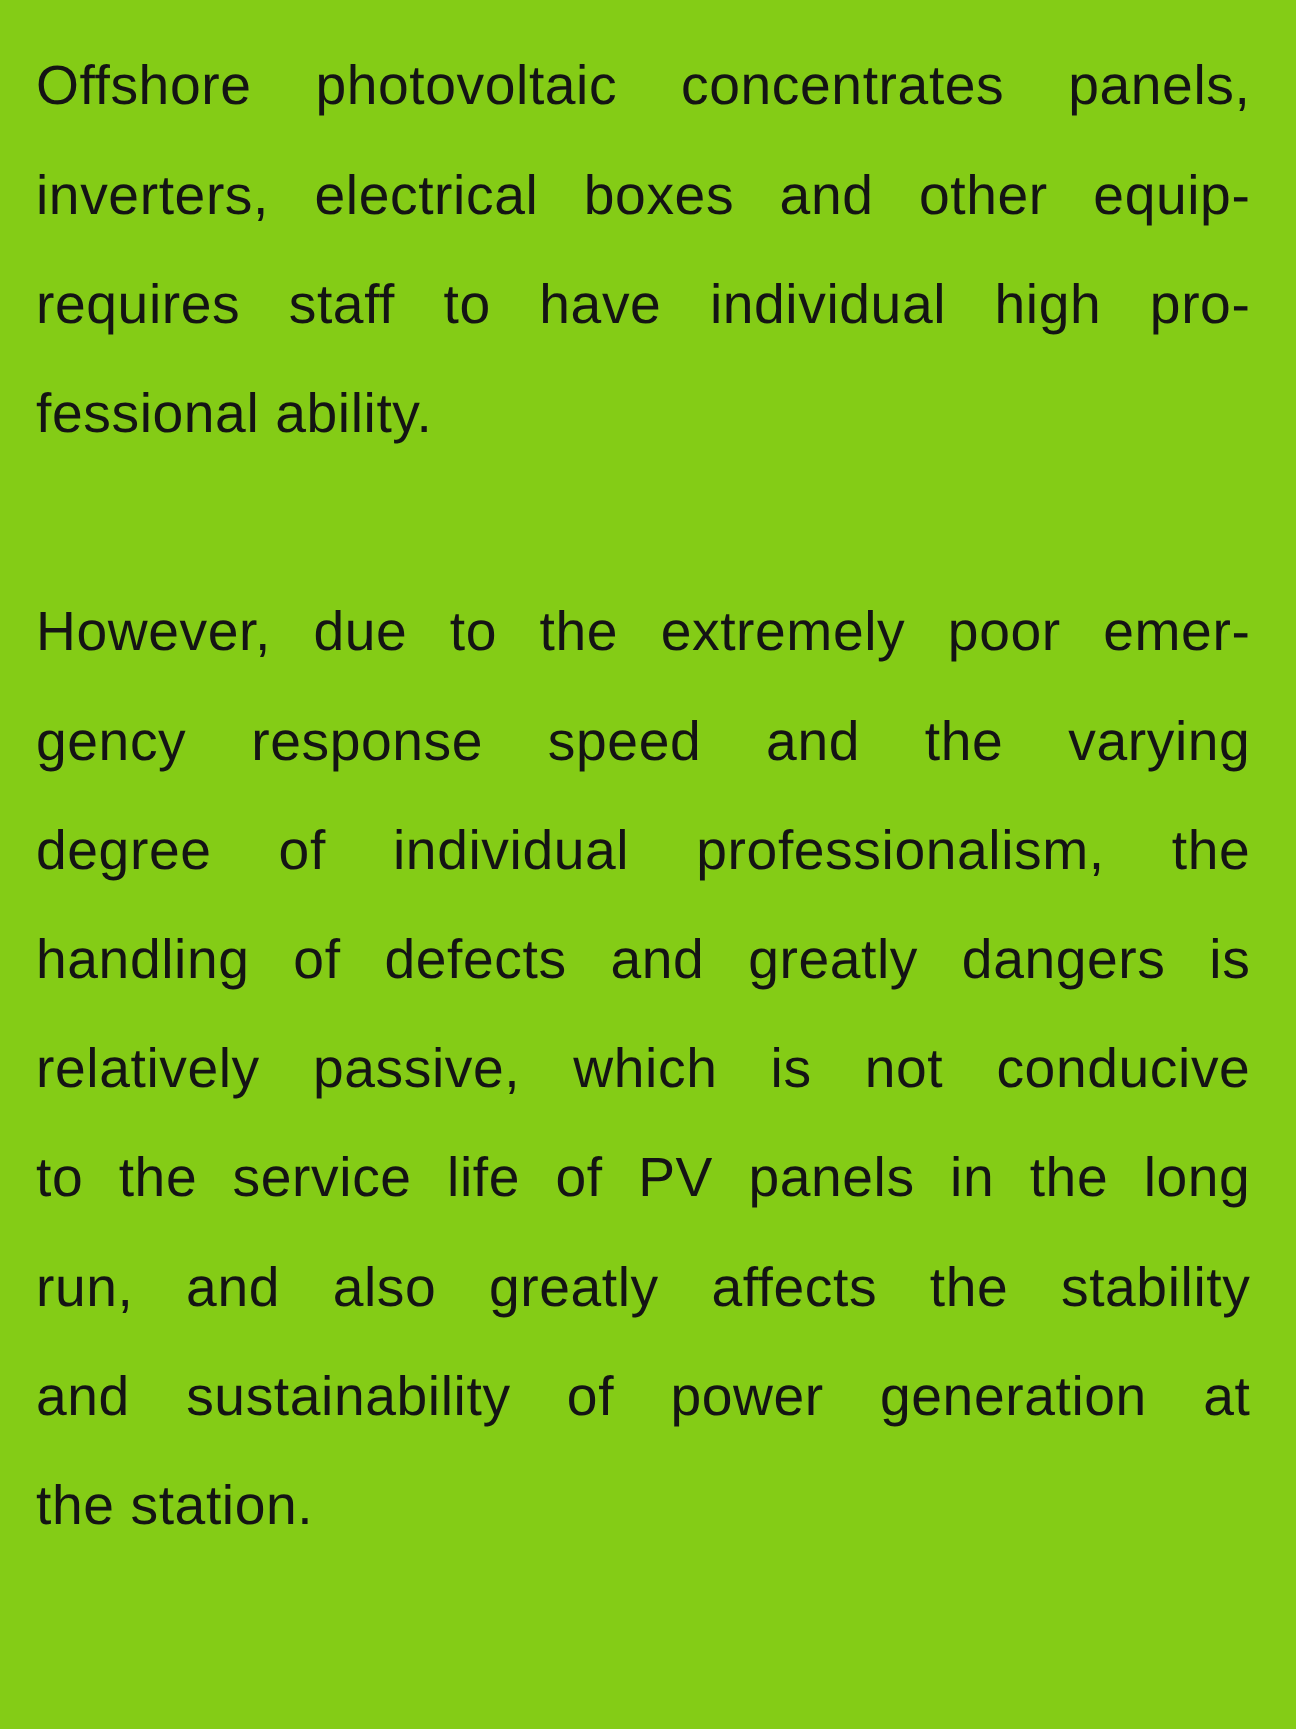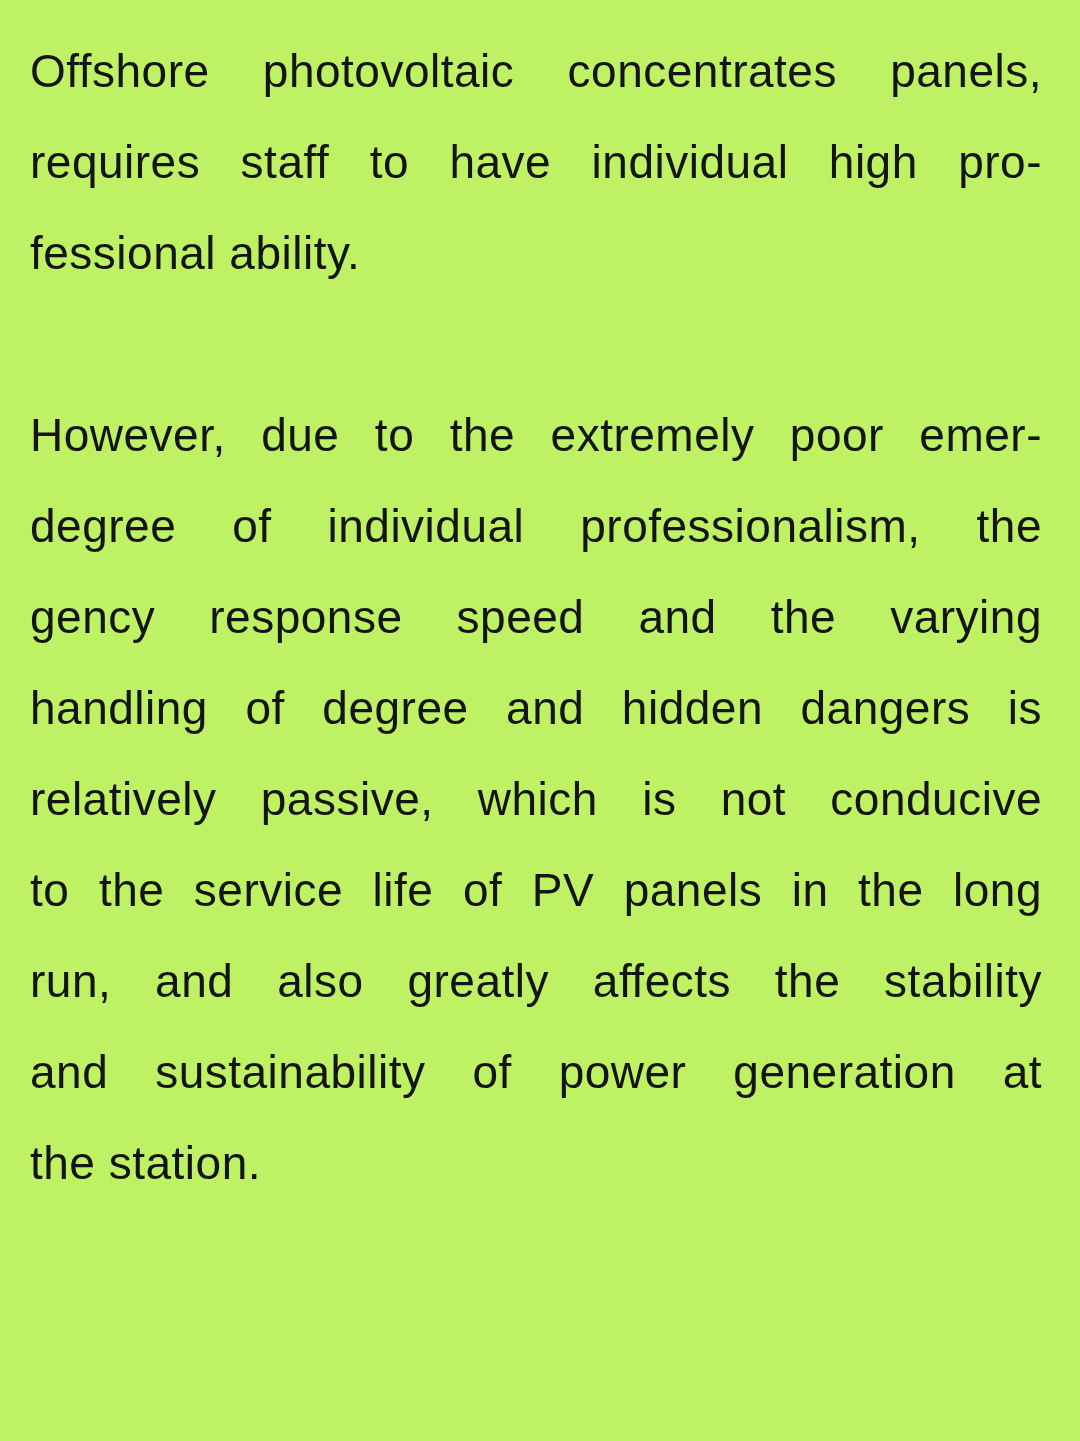--- a/index.html
+++ b/index.html
@@ -4,21 +4,21 @@
 <style>
   html, body {
     margin: 0;
     padding: 0;
     background: #ffffff;
   }
   .page {
     position: relative;
     width: 1080px;
     height: 1441px;
-    background: #bef264;
+    background: #84cc16;
     box-sizing: border-box;
     padding: 26px 38px 0 30px;
     overflow: hidden;
     font-family: "Liberation Sans", "DejaVu Sans", sans-serif;
     font-weight: 400;
     color: #141414;
     font-size: 46px;
     line-height: 91px;
     letter-spacing: 0.5px;
   }
@@ -35,29 +35,30 @@
     text-align-last: left;
   }
 </style>
 </head>
 <body>
 
 <div class="page">
 
   <div class="para">
     <div class="line">Offshore photovoltaic concentrates panels,</div>
+    <div class="line">inverters, electrical boxes and other equip-</div>
     <div class="line">requires staff to have individual high pro-</div>
     <div class="line last">fessional ability.</div>
   </div>
 
   <div class="para">
     <div class="line">However, due to the extremely poor emer-</div>
+    <div class="line">gency response speed and the varying</div>
     <div class="line">degree of individual professionalism, the</div>
-    <div class="line">gency response speed and the varying</div>
-    <div class="line">handling of degree and hidden dangers is</div>
+    <div class="line">handling of defects and greatly dangers is</div>
     <div class="line">relatively passive, which is not conducive</div>
     <div class="line">to the service life of PV panels in the long</div>
     <div class="line">run, and also greatly affects the stability</div>
     <div class="line">and sustainability of power generation at</div>
     <div class="line last">the station.</div>
   </div>
 
 </div>
 
 </body></html>

